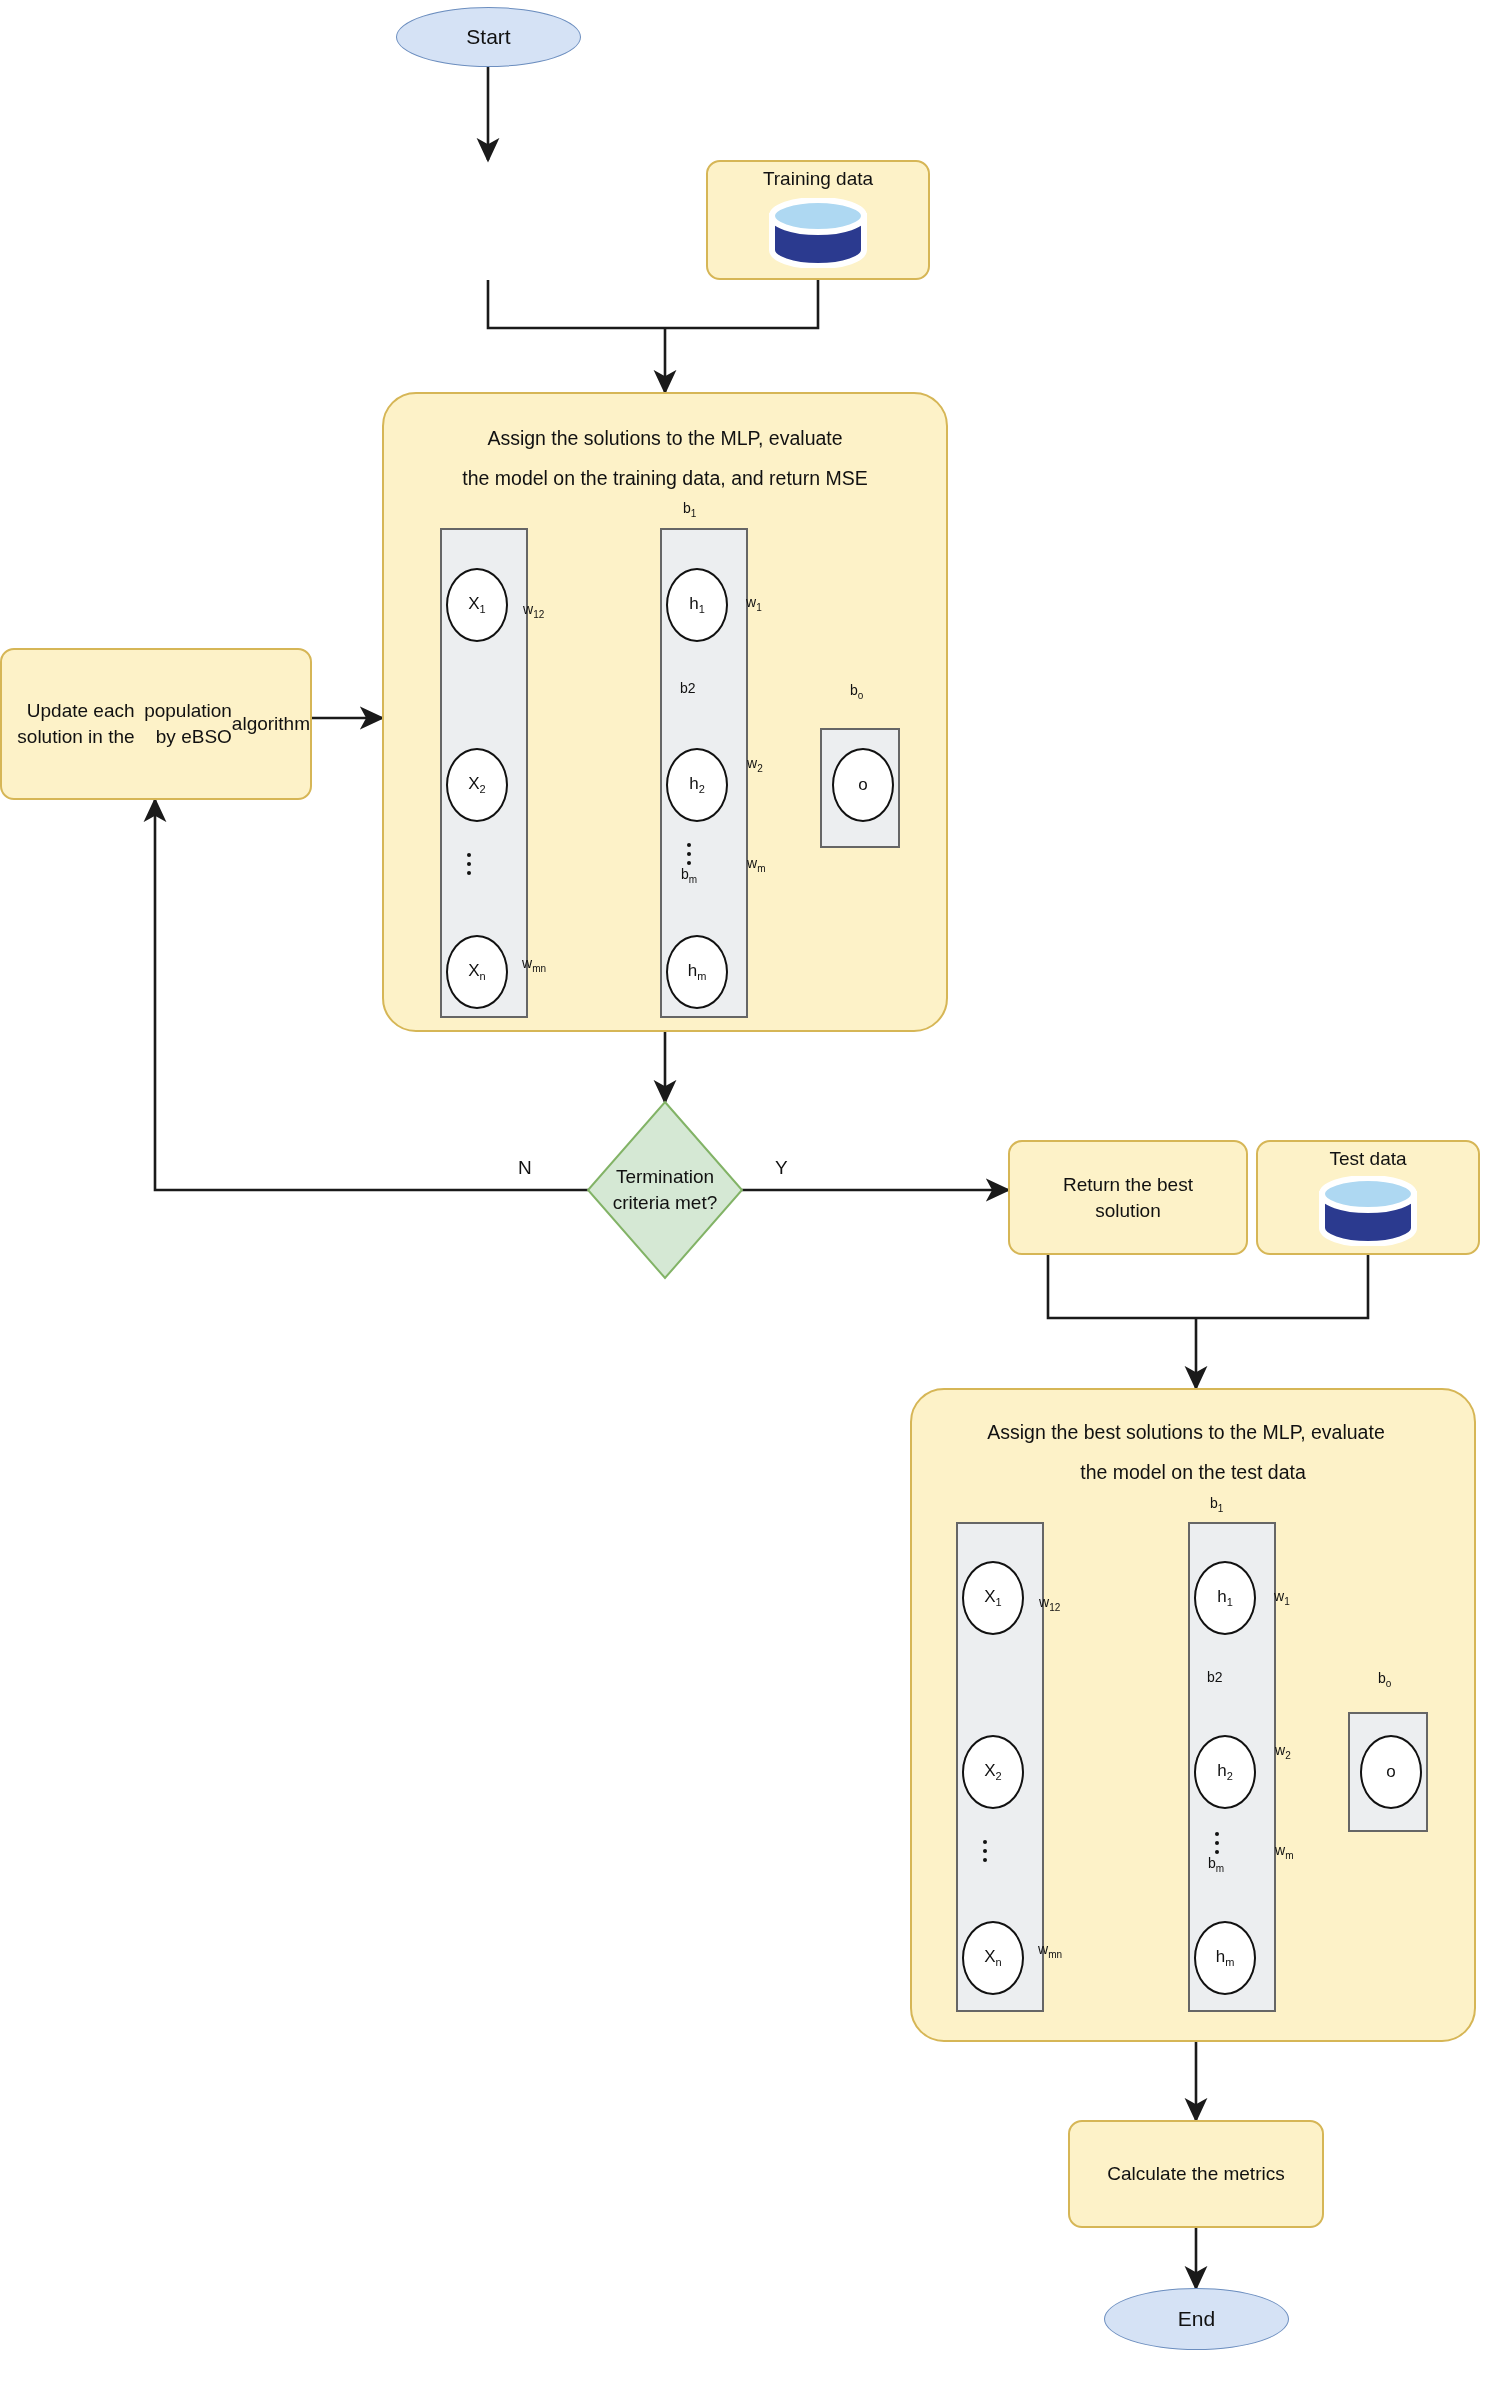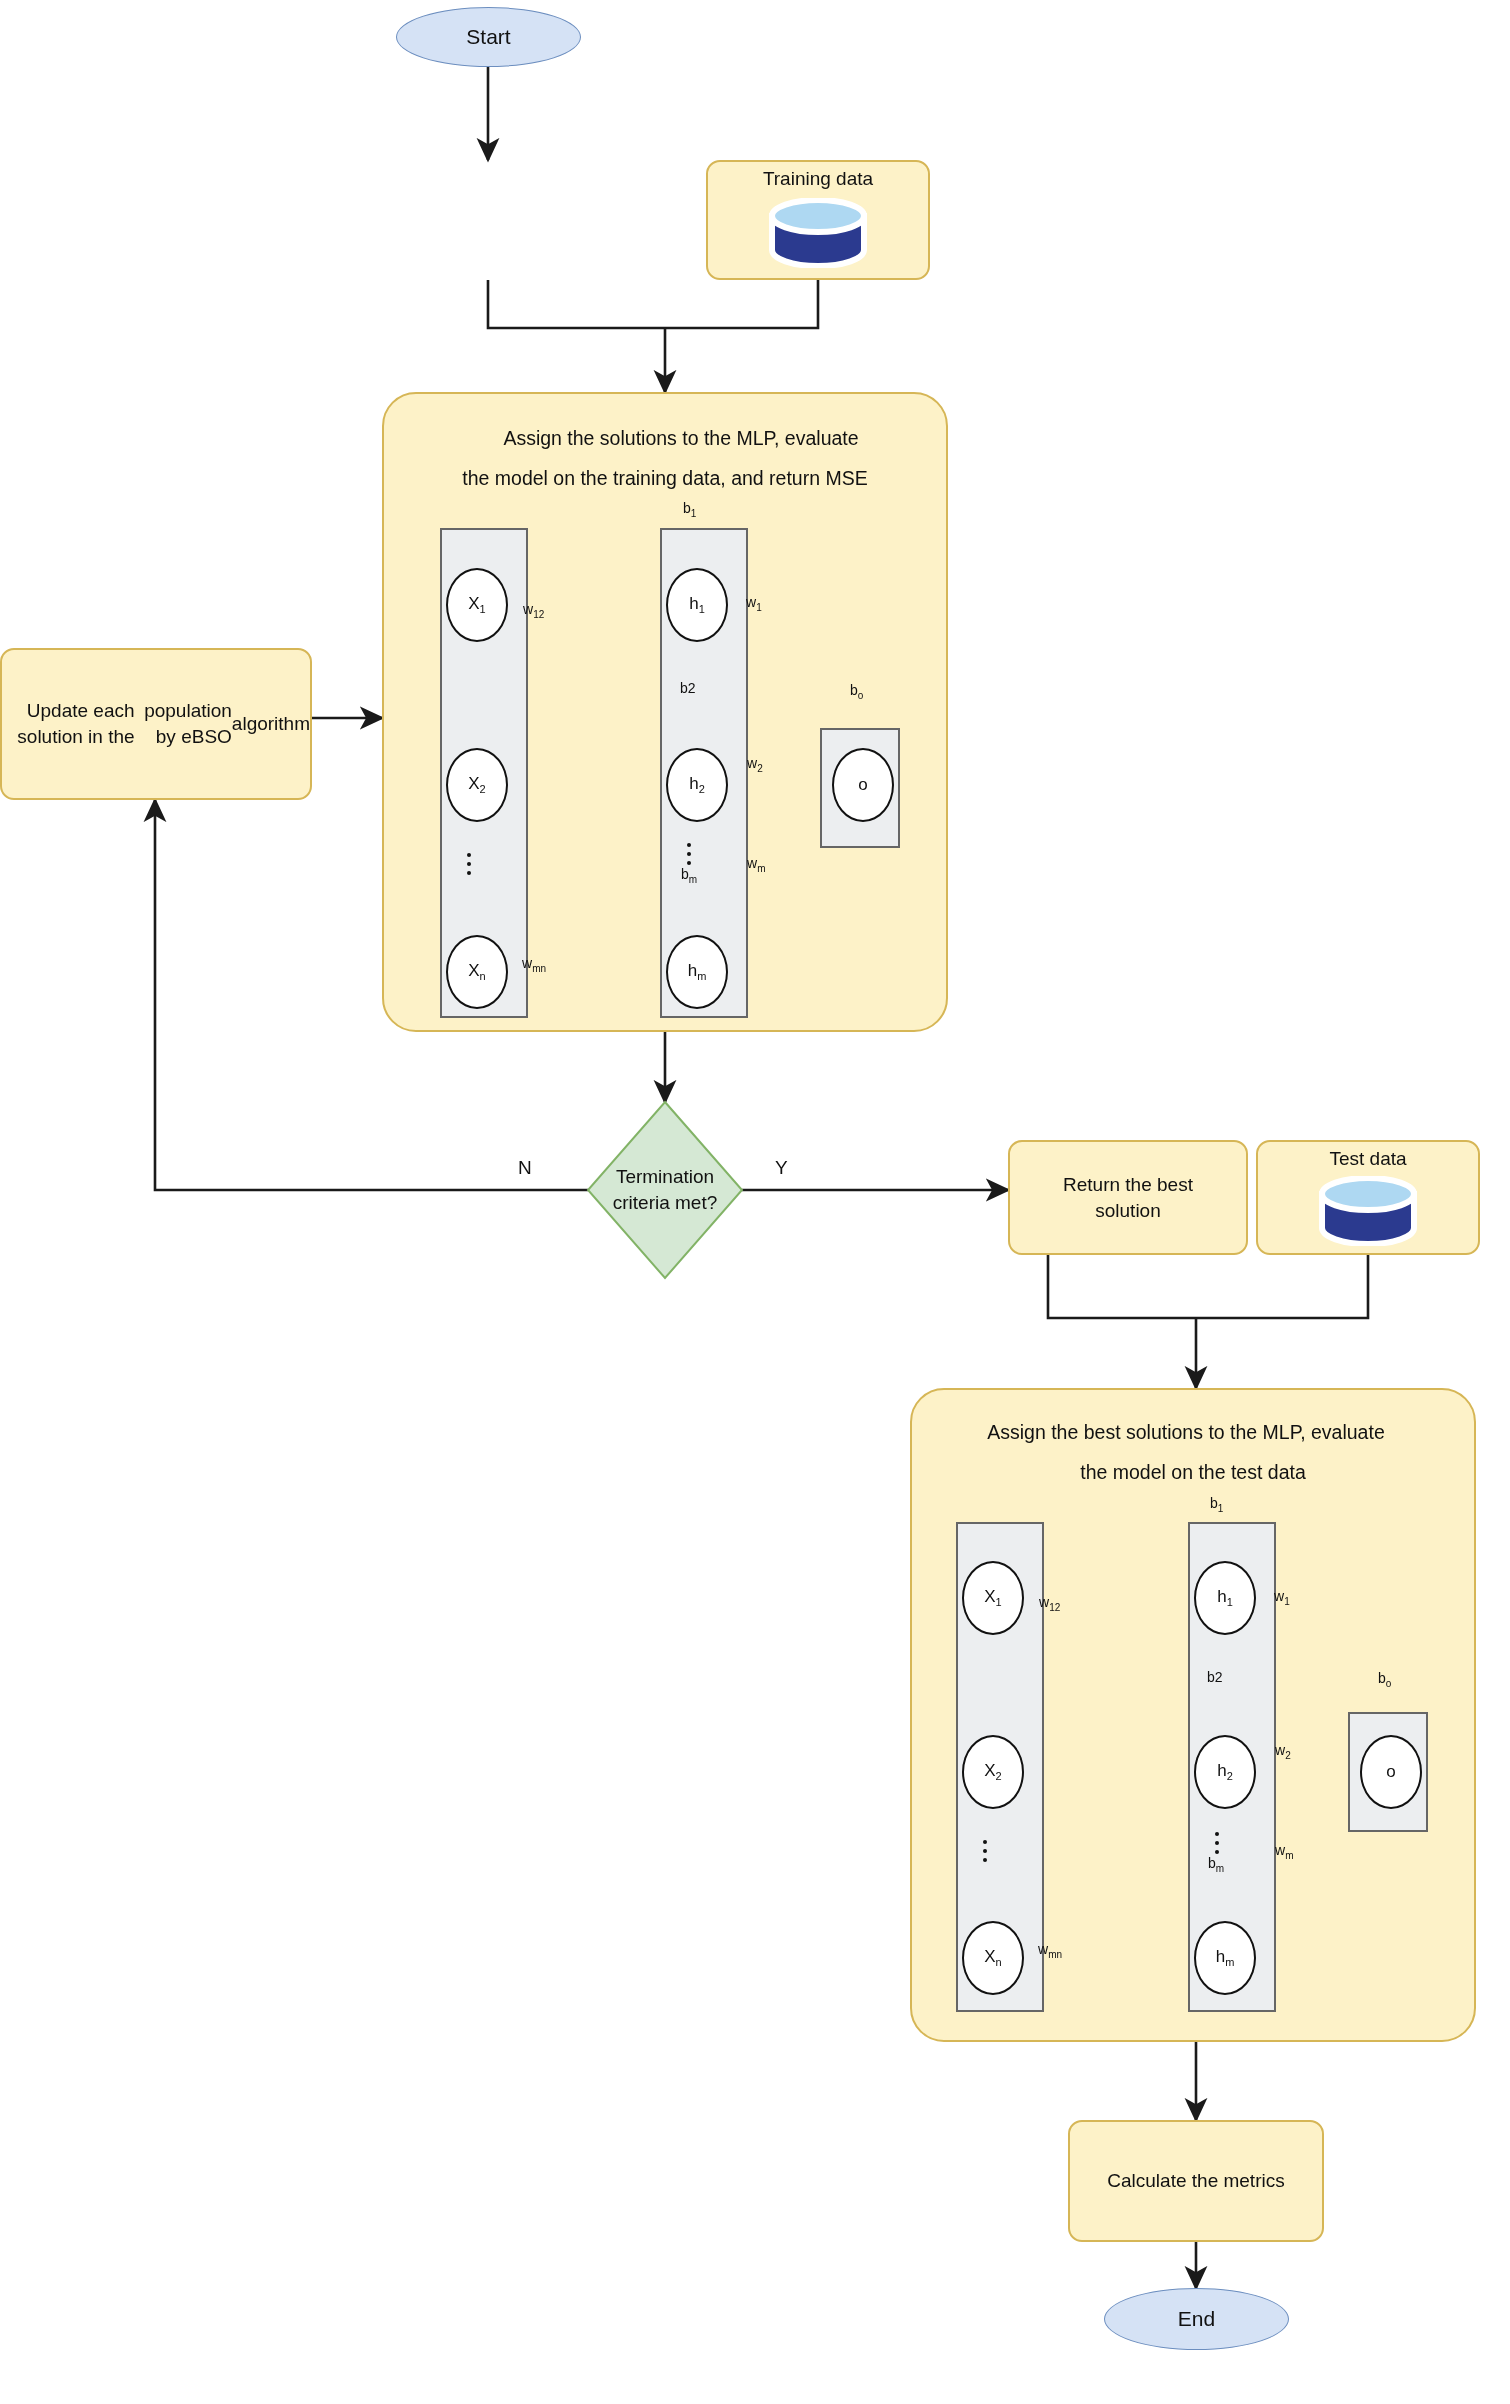--- a/index.html
+++ b/index.html
@@ -139,21 +139,21 @@
 
 
   <div class="node proc" style="left:706px;top:160px;width:224px;height:120px;"></div>
   <div style="position:absolute;left:706px;top:168px;width:224px;text-align:center;font-size:19px;">Training data</div>
   <svg class="cyl" style="left:766px;top:198px;width:104px;height:70px;">
     <path d="M6,18 L6,52 a46,16 0 0 0 92,0 L98,18 Z" fill="#2b3a8f" stroke="#ffffff" stroke-width="6"></path>
     <ellipse cx="52" cy="18" rx="46" ry="16" fill="#aed8f2" stroke="#ffffff" stroke-width="6"></ellipse>
   </svg>
 
   <div class="node mlpbox" style="left:382px;top:392px;width:566px;height:640px;"></div>
-  <div class="mlphdr" style="left:382px;top:418px;width:566px;margin-left:16px;">Assign the solutions to the MLP, evaluate</div>
+  <div class="mlphdr" style="left:382px;top:418px;width:566px;">Assign the solutions to the MLP, evaluate</div>
   <div class="mlphdr" style="left:382px;top:458px;width:566px;">the model on the training data, and return MSE</div>
 
   <div class="lane" style="left:440px;top:528px;width:88px;height:490px;"></div>
   <div class="lane" style="left:660px;top:528px;width:88px;height:490px;"></div>
   <div class="lane" style="left:820px;top:728px;width:80px;height:120px;"></div>
 
   <div class="neuron" style="left:446px;top:568px;width:58px;height:70px;">
     <span>X<sub>1</sub></span>
     </div>
   <div class="neuron" style="left:446px;top:748px;width:58px;height:70px;">
@@ -273,21 +273,21 @@
   <div class="blbl" style="left:1207px;top:1669px;">b2</div>
   <div class="blbl" style="left:1208px;top:1855px;">b<sub>m</sub></div>
   <div class="blbl" style="left:1378px;top:1670px;">b<sub>o</sub></div>
 
   <div class="wlbl" style="left:1039px;top:1594px;">w<sub>12</sub></div>
   <div class="wlbl" style="left:1038px;top:1941px;">w<sub>mn</sub></div>
   <div class="wlbl" style="left:1274px;top:1588px;">w<sub>1</sub></div>
   <div class="wlbl" style="left:1275px;top:1742px;">w<sub>2</sub></div>
   <div class="wlbl" style="left:1275px;top:1842px;">w<sub>m</sub></div>
 
-  <div class="node proc" style="left:1068px;top:2120px;width:256px;height:122px;">
+  <div class="node proc" style="left:1068px;top:2120px;width:256px;height:108px;">
     <span>Calculate the metrics</span>
   </div>
 
   <div class="node term" style="left:1104px;top:2288px;width:185px;height:62px;">
     <span>End</span>
   </div>
 
 </div>
 
 </body></html>

